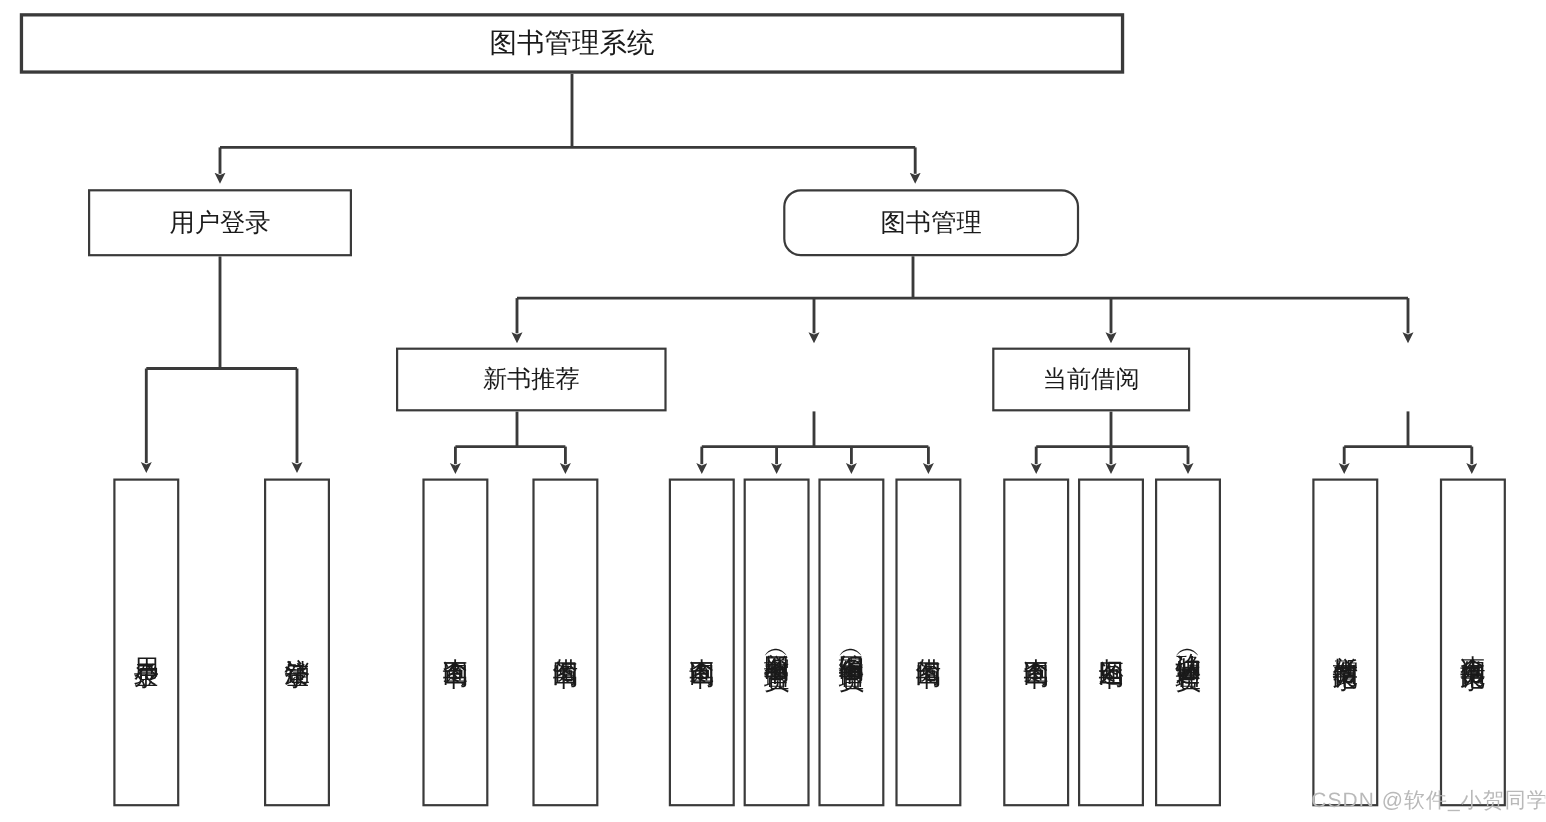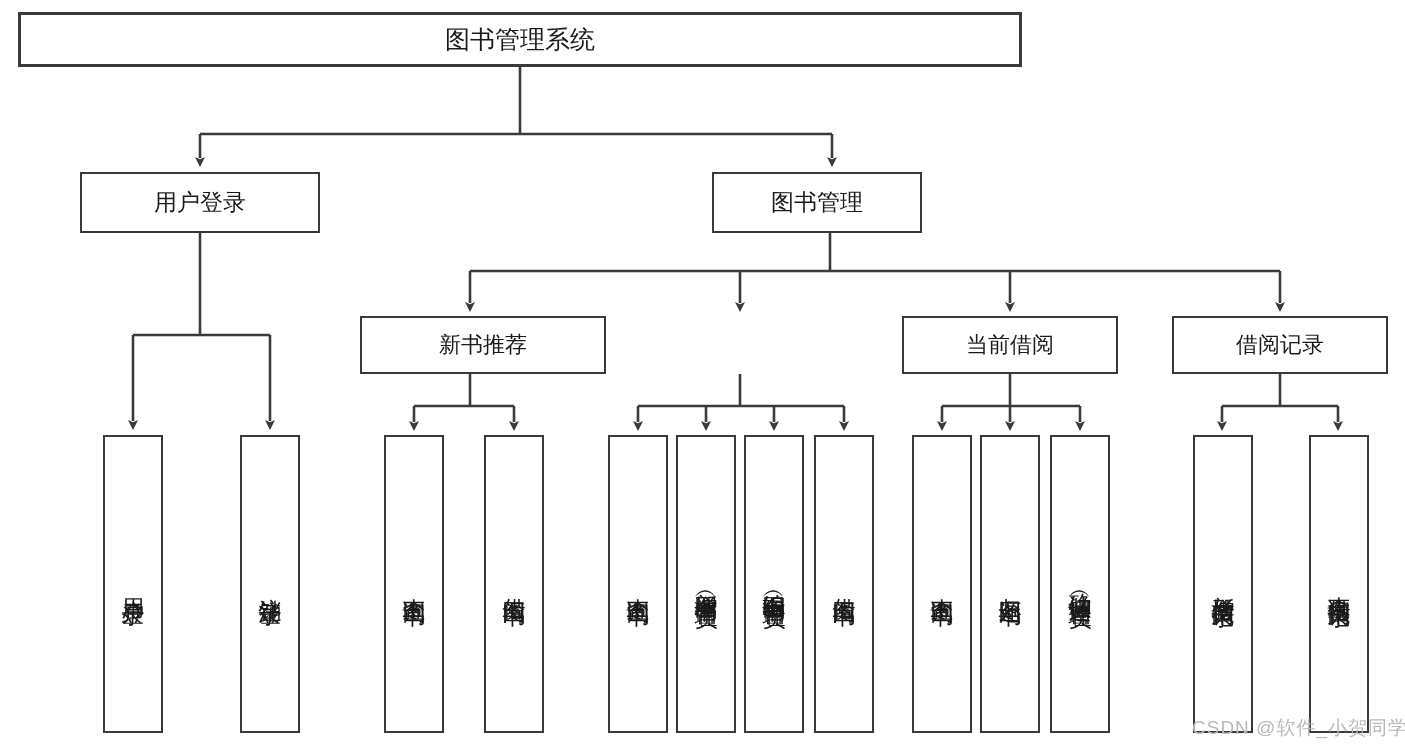--- a/index.html
+++ b/index.html
@@ -125,32 +125,29 @@
     </g>
   </svg>
 
   <div class="node root" style="left:18px; top:12px; width:1004px; height:55px;">
     <span class="label">图书管理系统</span>
   </div>
 
   <div class="node lvl2" style="left:80px; top:172px; width:240px; height:61px;">
     <span class="label">用户登录</span>
   </div>
-  <div class="node lvl2" style="left:712px; top:172px; width:210px; height:61px;">
+  <div class="node lvl2" style="left:712px; top:172px; width:269px; height:61px;border-radius:16px;">
     <span class="label">图书管理</span>
   </div>
 
   <div class="node lvl3" style="left:360px; top:316px; width:246px; height:58px;">
     <span class="label">新书推荐</span>
   </div>
-  <div class="node lvl3" style="left:902px; top:316px; width:216px; height:58px;">
+  <div class="node lvl3" style="left:902px; top:316px; width:180px; height:58px;">
     <span class="label">当前借阅</span>
-  </div>
-  <div class="node lvl3" style="left:1172px; top:316px; width:216px; height:58px;">
-    <span class="label">借阅记录</span>
   </div>
 
   <div class="node leaf" style="left:103px; top:435px; width:60px; height:298px;">
     <span class="label">用户登录</span>
   </div>
   <div class="node leaf" style="left:240px; top:435px; width:60px; height:298px;">
     <span class="label">注销登录</span>
   </div>
 
   <div class="node leaf" style="left:384px; top:435px; width:60px; height:298px;">

